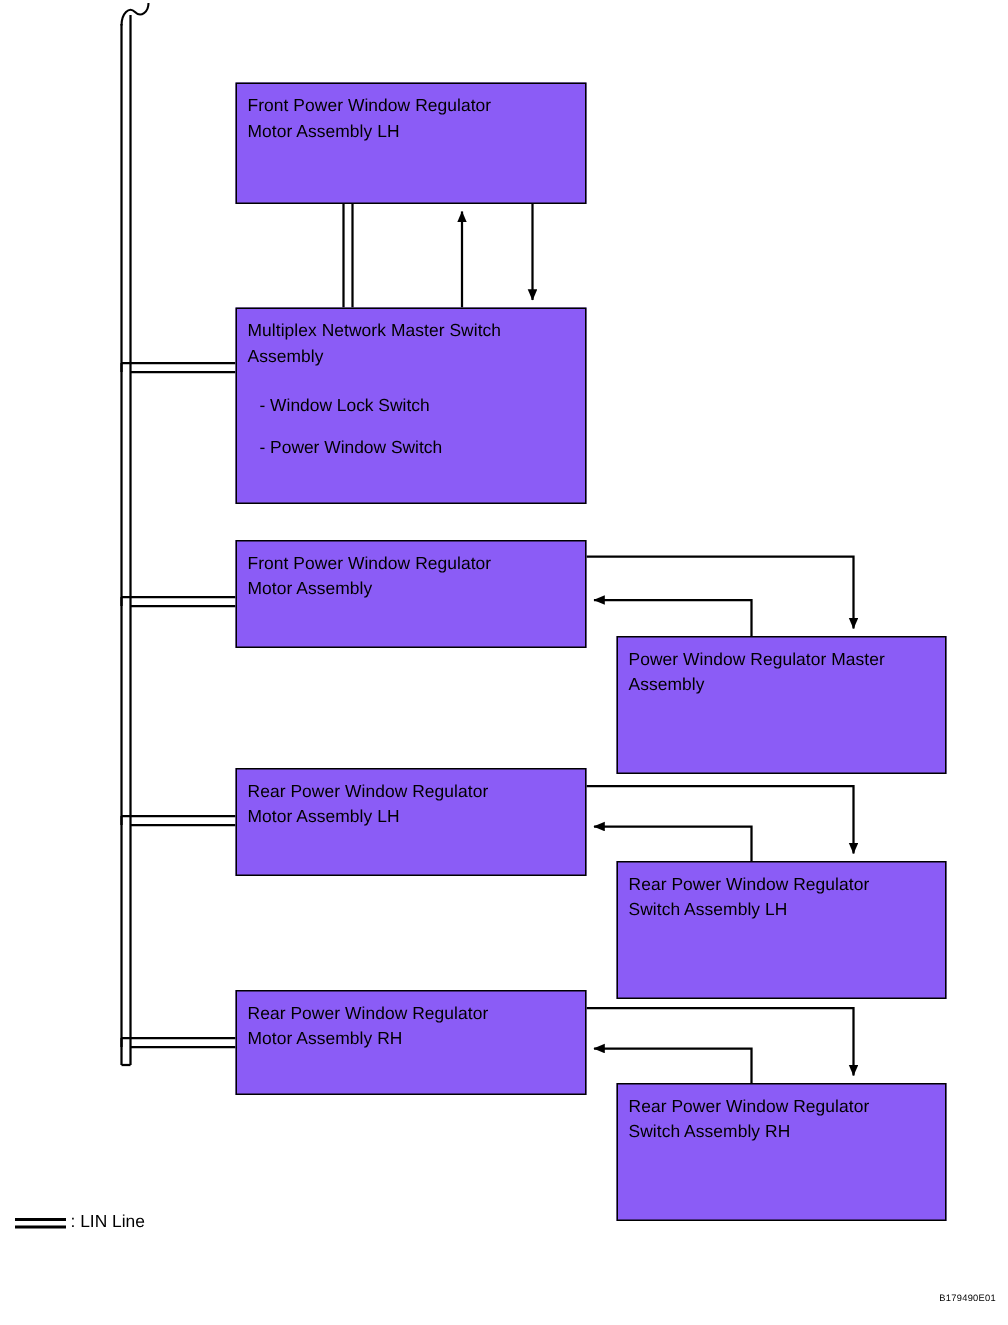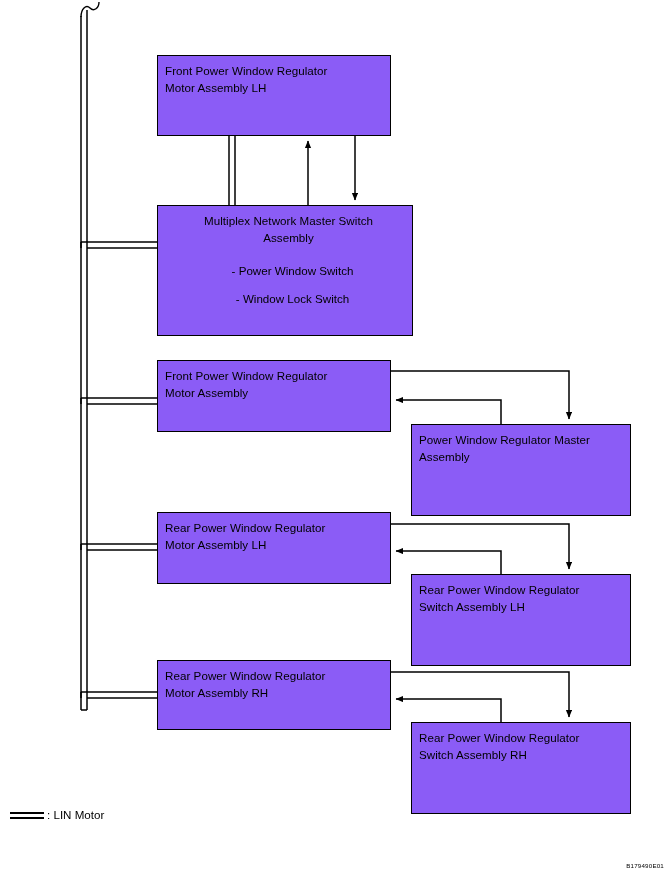--- a/index.html
+++ b/index.html
@@ -164,26 +164,26 @@
       </g>
 
     </g>
   </svg>
 
   <div class="node-box" style="left:157px; top:55px; width:234px; height:81px;">
     <div class="node-label">Front Power Window Regulator
 Motor Assembly LH</div>
   </div>
 
-  <div class="node-box" style="left:157px; top:205px; width:256px; height:131px;text-align:center;">
+  <div class="node-box" style="left:157px; top:205px; width:234px; height:131px;">
     <div class="node-label">Multiplex Network Master Switch
 Assembly</div>
     <div class="node-sub">
+      <div>- Window Lock Switch</div>
       <div>- Power Window Switch</div>
-      <div>- Window Lock Switch</div>
     </div>
   </div>
 
   <div class="node-box" style="left:157px; top:360px; width:234px; height:72px;">
     <div class="node-label">Front Power Window Regulator
 Motor Assembly</div>
   </div>
 
   <div class="node-box" style="left:411px; top:424px; width:220px; height:92px;">
     <div class="node-label">Power Window Regulator Master
@@ -205,18 +205,18 @@
 Motor Assembly RH</div>
   </div>
 
   <div class="node-box" style="left:411px; top:722px; width:220px; height:92px;">
     <div class="node-label">Rear Power Window Regulator
 Switch Assembly RH</div>
   </div>
 
   <div class="legend">
     <span class="legend-symbol"></span>
-    <span class="legend-text">: LIN Motor</span>
+    <span class="legend-text">: LIN Line</span>
   </div>
 
   <div class="figure-code">B179490E01</div>
 
 </div>
 
 </body></html>

